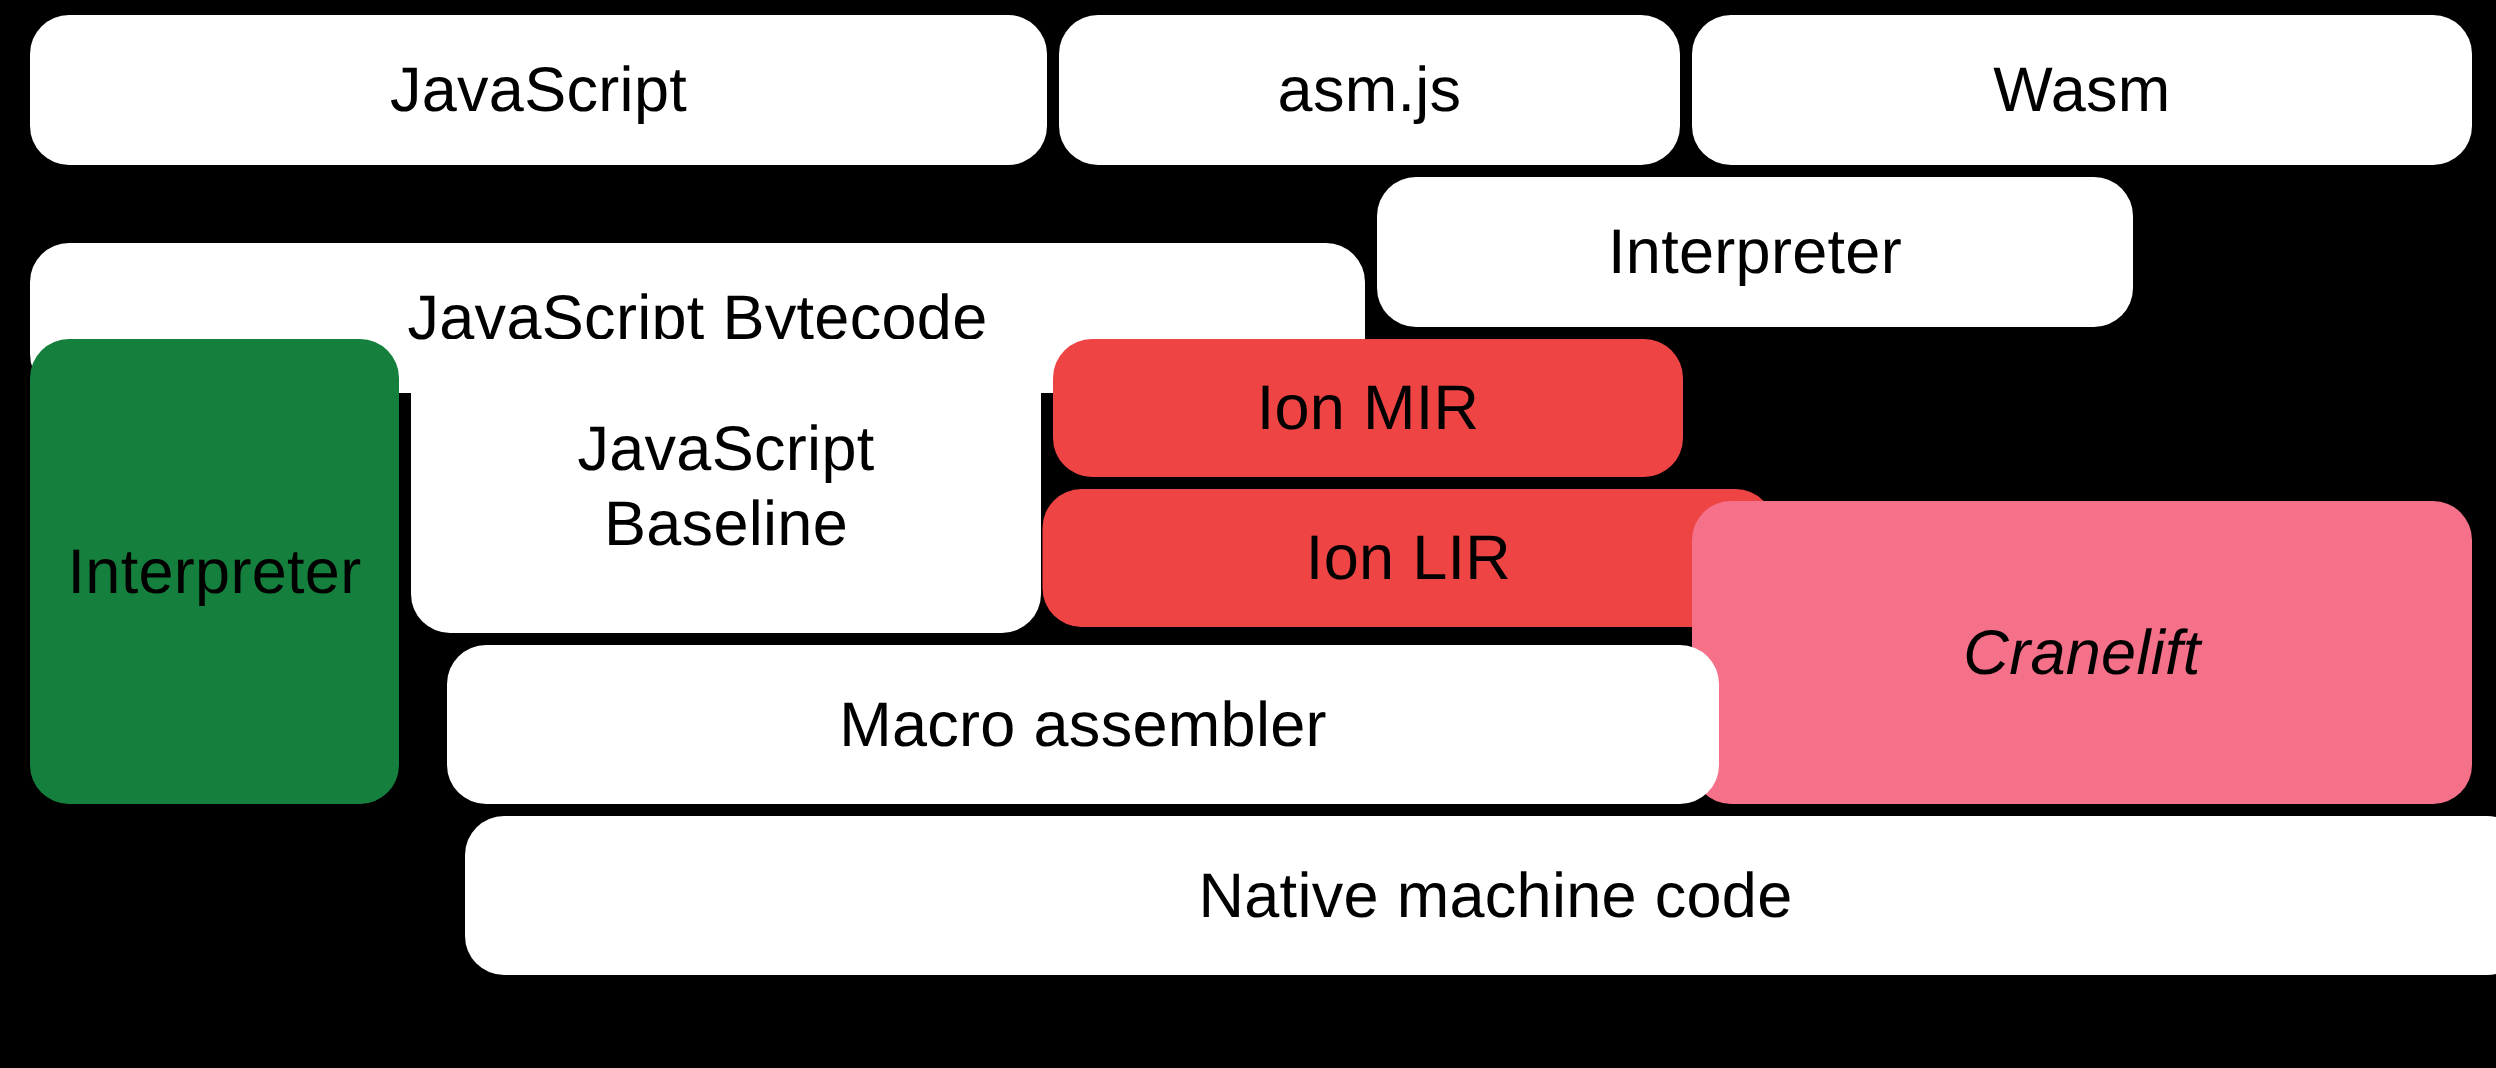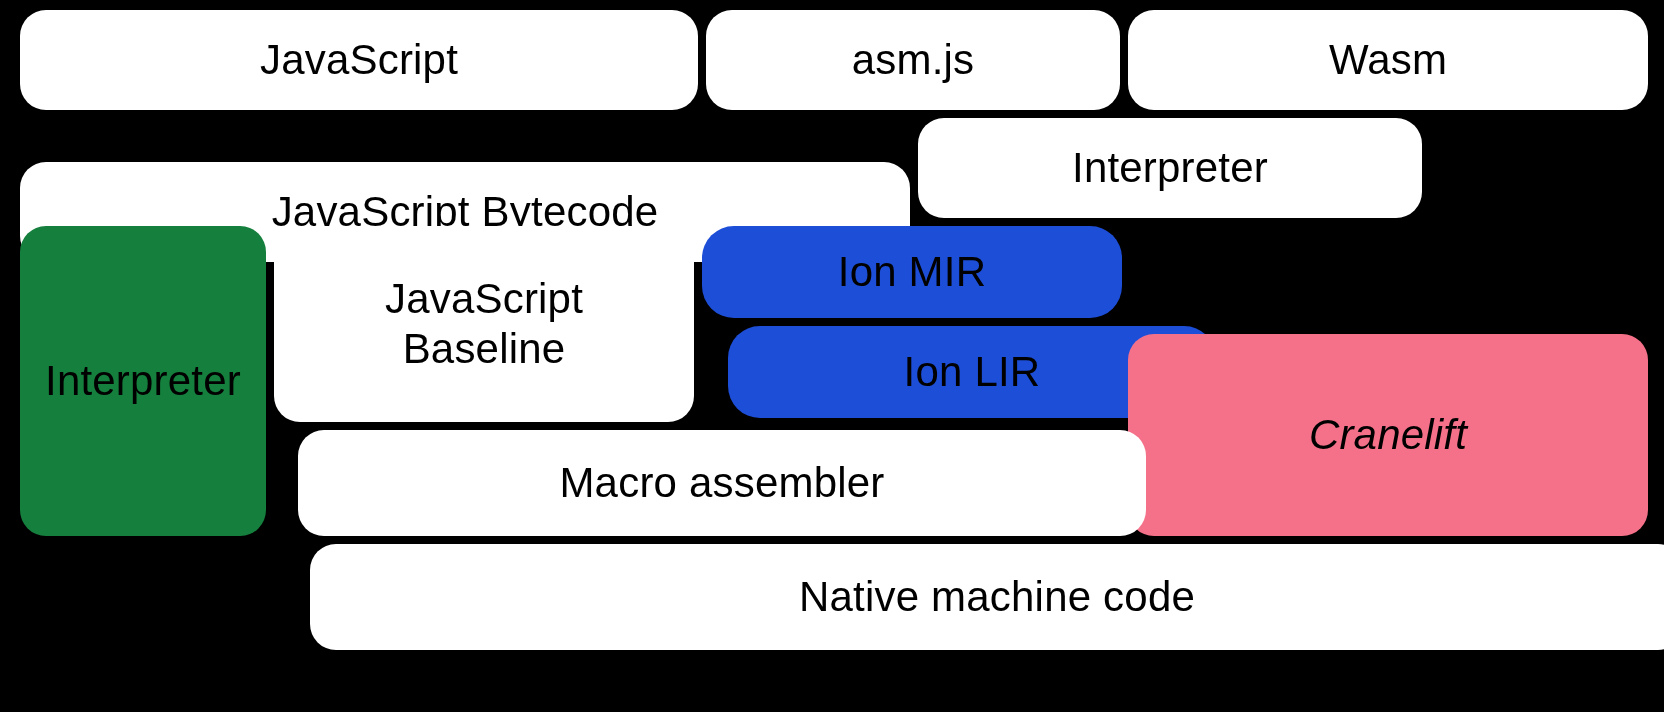--- a/index.html
+++ b/index.html
@@ -25,21 +25,21 @@
     border-radius: 26px;
     color: #000000;
     font-size: 42px;
     line-height: 1.18;
     letter-spacing: 0.2px;
     white-space: pre-line;
     -webkit-font-smoothing: antialiased;
   }
   .node.white   { background: #ffffff; }
   .node.gray    { background: #15803d; }
-  .node.green   { background: #1d4ed8; border-radius: 32px; }
+  .node.green   { background: #ef4444; }
   .node.pink    { background: #f57189; }
 </style>
 </head>
 <body>
 
 <div id="stage">
 
   <div class="node white" style="left:20px; top:10px; width:678px; height:100px;">
     <span>JavaScript</span>
   </div>
@@ -66,21 +66,21 @@
 
   <div class="node white" style="left:274px; top:226px; width:420px; height:196px;">
     <span>JavaScript
 Baseline</span>
   </div>
 
   <div class="node green" style="left:702px; top:226px; width:420px; height:92px;">
     <span>Ion MIR</span>
   </div>
 
-  <div class="node green" style="left:728px; top:326px; width:488px; height:92px;">
+  <div class="node green" style="left:695px; top:326px; width:488px; height:92px;">
     <span>Ion LIR</span>
   </div>
 
   <div class="node pink" style="left:1128px; top:334px; width:520px; height:202px;font-style:italic;">
     <span>Cranelift</span>
   </div>
 
   <div class="node white" style="left:274px; top:430px; width:848px; height:106px;margin-left:24px;">
     <span>Macro assembler</span>
   </div>

